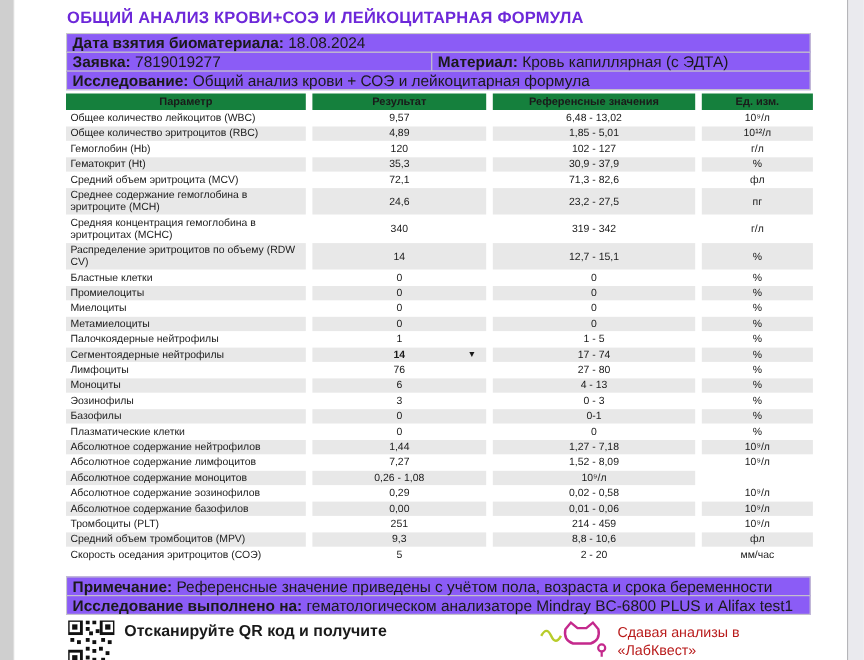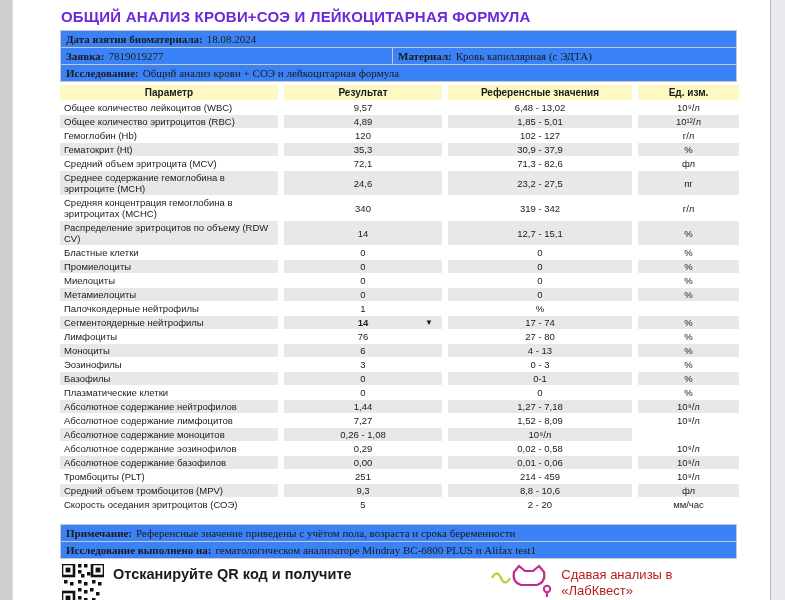--- a/index.html
+++ b/index.html
@@ -10,25 +10,25 @@
     color:#1a1a1a;
   }
   .left-strip{position:absolute;left:0;top:0;width:12px;height:600px;background:#cfcfcf;border-right:1px solid #e0e0e0;}
   .page{position:absolute;left:13px;top:0;width:757px;height:600px;background:#ffffff;}
   .right-strip{position:absolute;left:770px;top:0;width:15px;height:600px;background:#eaeaee;border-left:1px solid #b5b5b9;}
   .content{position:absolute;left:47px;top:0;width:677px;}
   .title{
     font-size:15px;font-weight:bold;margin:8px 0 6px 1px;letter-spacing:.2px;color:#6d28d9;
   }
   .info-box{
-    border:1px solid #c9c9c9;background:#3b82f6;
-    font-size:11px;line-height:12px;
+    border:1px solid #c9c9c9;background:#8b5cf6;
+    font-size:14px;line-height:12px;
     padding:2px 5px;min-height:12px;
     display:flex;align-items:center;gap:4px;
-    margin-top:-1px;box-sizing:border-box;font-family:Liberation Serif, serif;
+    margin-top:-1px;box-sizing:border-box;
   }
   .info-row{display:flex;margin-top:-1px;}
   .info-row .info-box{margin-top:0;}
   .info-box .lbl{font-weight:bold;white-space:nowrap;}
   .box-request{width:333px;}
   .box-material{flex:1;margin-left:-1px;}
   .rtable{margin-top:3px;}
   .trow{
     display:grid;
     grid-template-columns:218px 158px 184px 101px;
@@ -37,21 +37,21 @@
   }
   .cell{
     min-height:13px;
     display:flex;align-items:center;justify-content:center;
     text-align:center;
     font-size:9.5px;line-height:11px;
     padding:1px 4px;box-sizing:border-box;
     position:relative;
   }
   .cell.param{justify-content:flex-start;text-align:left;}
-  .thead .cell{background:#fef9c3;font-weight:bold;font-size:10px;min-height:15px;}
+  .thead .cell{background:#15803d;font-weight:bold;font-size:10px;min-height:15px;}
   .trow.alt .cell{background:#e8e8e8;}
   .cell.flagged{font-weight:bold;}
   .marker{position:absolute;right:9px;top:50%;transform:translateY(-50%);font-size:8px;line-height:8px;}
   .notes{margin-top:14px;}
   .footer{
     margin-top:5px;display:flex;align-items:flex-start;gap:9px;
   }
   .qr-icon{flex:0 0 auto;margin-left:2px;}
   .footer-bold{font-size:14.5px;font-weight:bold;line-height:17px;padding-top:2px;width:290px;}
   .doodle{flex:0 0 auto;margin-left:95px;}
@@ -164,20 +164,21 @@
           </div>
           <div class="trow alt">
             <div class="cell param">Метамиелоциты</div>
             <div class="cell result">0</div>
             <div class="cell ref">0</div>
             <div class="cell unit">%</div>
           </div>
           <div class="trow">
             <div class="cell param">Палочкоядерные нейтрофилы</div>
             <div class="cell result">1</div>
+            <div class="cell ref">1 - 5</div>
             <div class="cell unit">%</div>
           </div>
           <div class="trow alt">
             <div class="cell param">Сегментоядерные нейтрофилы</div>
             <div class="cell result flagged">14<span class="marker">▼</span></div>
             <div class="cell ref">17 - 74</div>
             <div class="cell unit">%</div>
           </div>
           <div class="trow">
             <div class="cell param">Лимфоциты</div>

